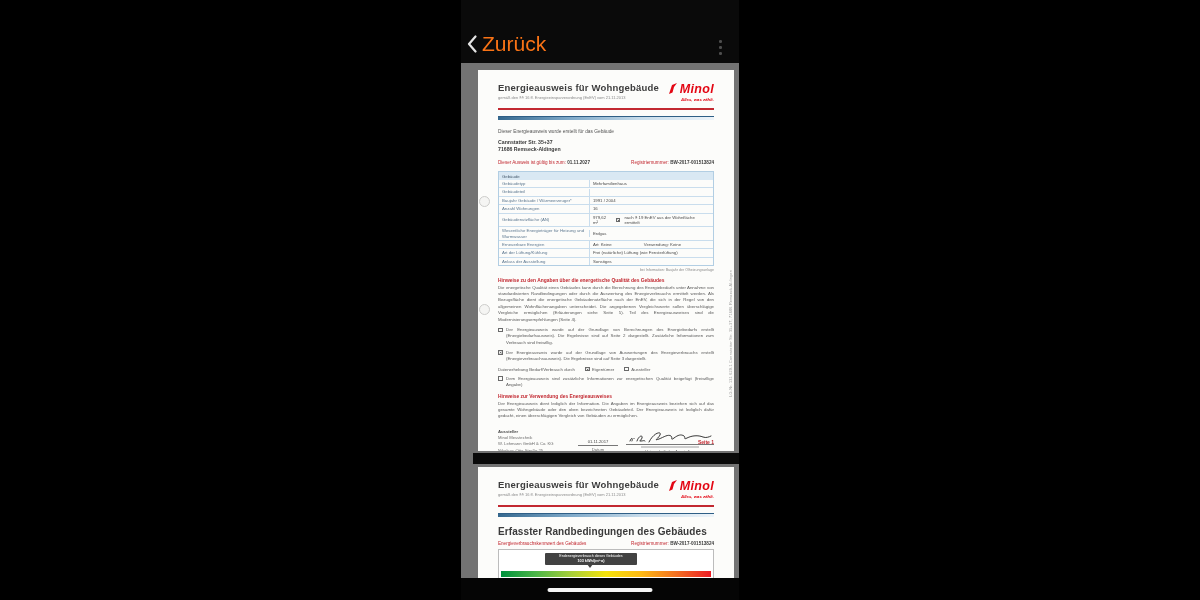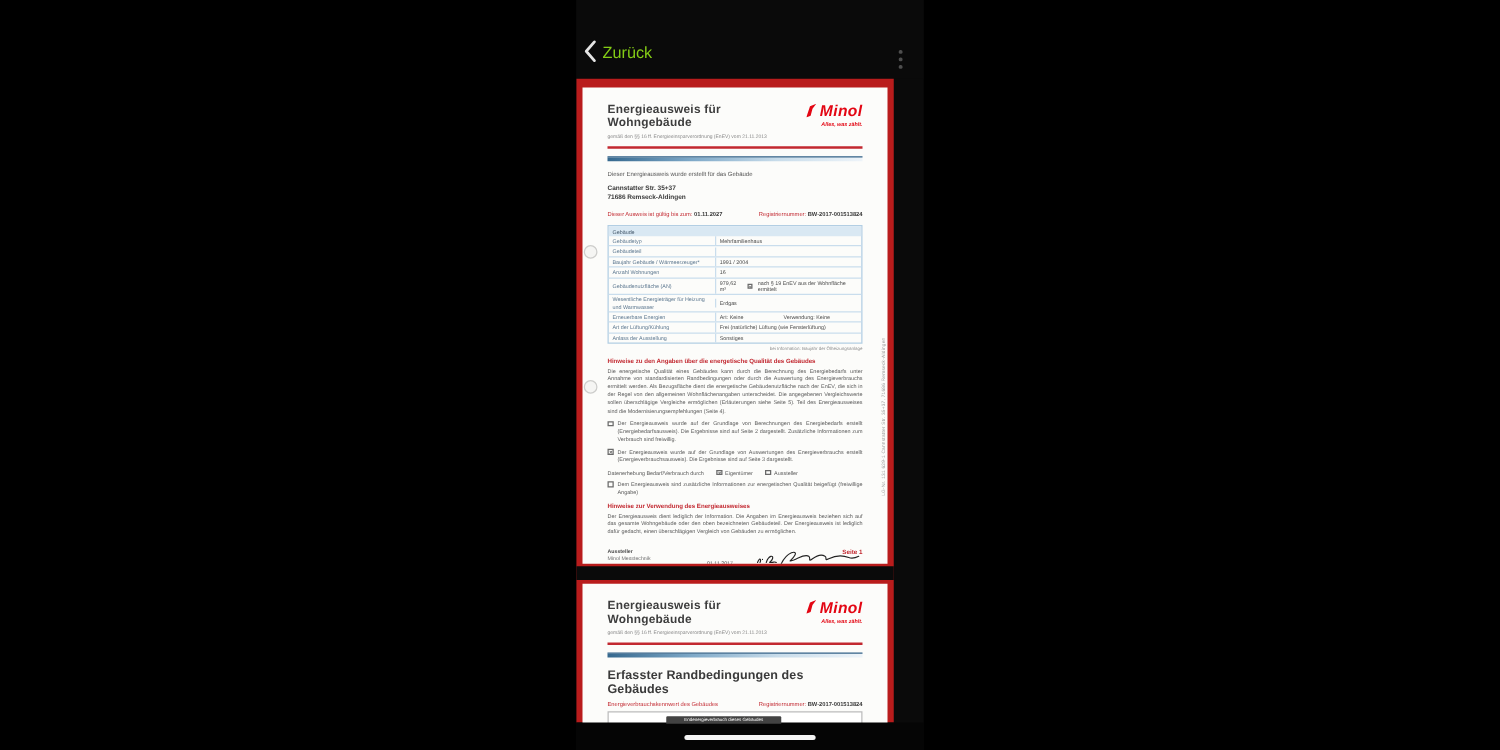--- a/index.html
+++ b/index.html
@@ -4,27 +4,27 @@
 <style>
   * { margin:0; padding:0; box-sizing:border-box; }
   html,body { width:1200px; height:600px; background:#000; overflow:hidden;
               font-family:"Liberation Sans", sans-serif; }
   .phone { position:absolute; left:461px; top:0; width:278px; height:600px;
            background:#0a0a0a; overflow:hidden; }
 
   
   .navbar { position:absolute; top:0; left:0; width:278px; height:63px; background:#0a0a0a; }
   .back { position:absolute; left:6px; top:32px; display:flex; align-items:center; gap:5px;
-          color:#84cc16; font-size:13px; cursor:pointer; }
+          color:#f97316; font-size:21px; cursor:pointer; }
   .menu-dots { position:absolute; right:15px; top:38px; display:flex; flex-direction:column;
                gap:3.5px; cursor:pointer; padding:2px; }
   .menu-dots i { width:2.6px; height:2.6px; border-radius:50%; background:#4e4e4e; }
 
   
-  .content { position:absolute; top:63px; left:0; width:254px; height:515px; background:#b91c1c; }
+  .content { position:absolute; top:63px; left:0; width:278px; height:515px; background:#737373;padding-left:12px; }
   .page { margin:0 5px; background:#fcfcfa; position:relative; overflow:hidden;
           padding:0 20px; color:#444; }
   .page1 { margin-top:7px; height:381px; }
   .separator { height:11px; background:#0a0a0a; margin-top:2px; }
   .page2 { margin-top:3px; height:112px; }
 
   
   .doc-header { display:flex; justify-content:space-between; align-items:flex-start; padding-top:12px; }
   .doc-title { font-size:9.5px; font-weight:bold; color:#3d3d3d; letter-spacing:0.2px; }
   .doc-subtitle { font-size:4px; color:#8a8a8a; margin-top:1.5px; }

